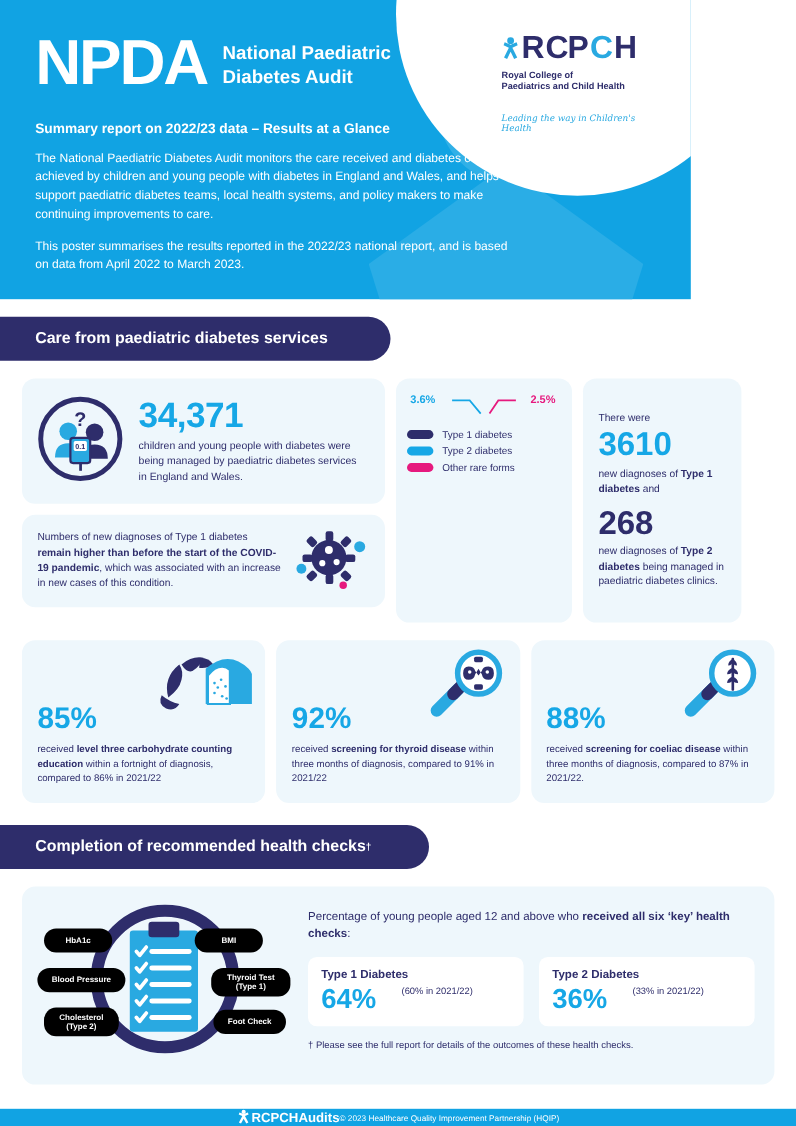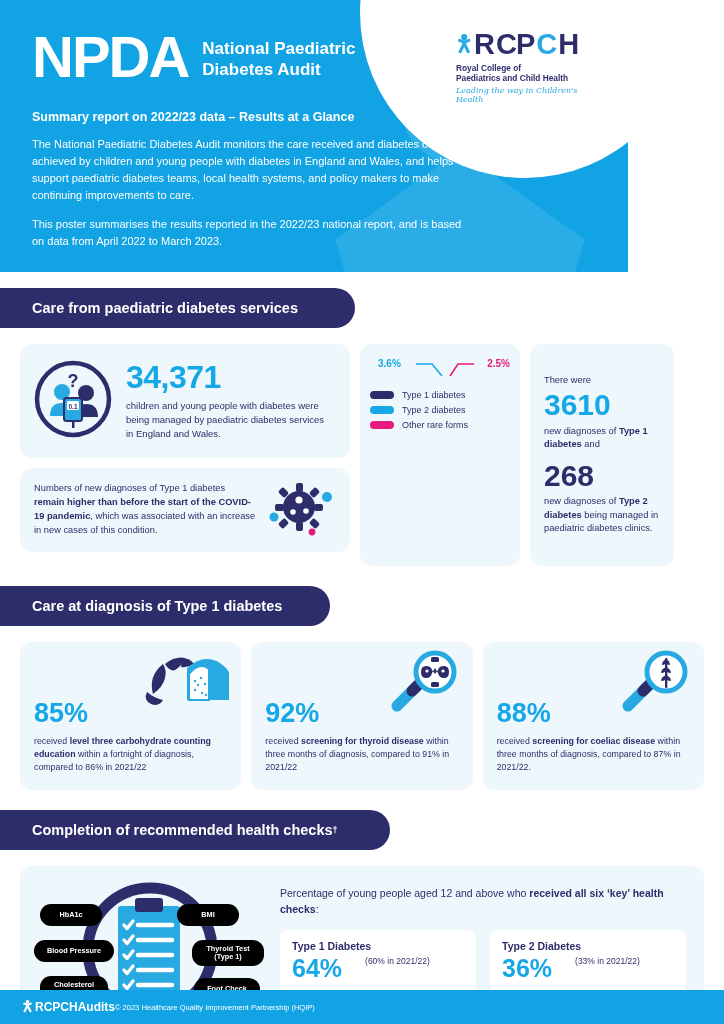--- a/index.html
+++ b/index.html
@@ -80,21 +80,21 @@
   .rcpch-star { width: 16px; height: 26px; position: relative; }
   .rcpch-star svg { display: block; }
   .rc-navy { color: #2e2d6b; }
   .rc-blue { color: #29a9e1; }
   .rcpch-tag {
     font-size: 8.3px; font-weight: bold; color: #2e2d6b;
     line-height: 1.18; margin-top: 5px;
   }
   .rcpch-italic {
     font-size: 8px; color: #29a9e1; font-style: italic;
-    font-family: "DejaVu Serif", serif; margin-top: 2px;
+    font-family: "DejaVu Serif", serif; margin-top: 19px;
   }
 
   
   .banner {
     position: relative;
     height: 40px;
     background: #2e2d6b;
     border-top-right-radius: 20px;
     border-bottom-right-radius: 20px;
     display: flex; align-items: center;
@@ -132,21 +132,21 @@
     display: flex; align-items: center; gap: 10px;
     padding: 14px 14px;
     height: 84px;
   }
   .covid-text { font-size: 9.3px; color: #2e2d6b; line-height: 1.5; flex: 1; }
   .covid-text b { font-weight: bold; }
 
   
   .donut-card {
     width: 160px; padding: 12px 10px 14px;
-    display: flex; flex-direction: column; 
+    display: flex; flex-direction: column; align-items: center;
   }
   .donut-hdr { position: relative; width: 150px; height: 26px; }
   .pct-36 {
     position: absolute; left: 8px; top: 2px;
     font-size: 10px; font-weight: bold; color: #16a7e6;
   }
   .pct-25 {
     position: absolute; right: 10px; top: 2px;
     font-size: 10px; font-weight: bold; color: #e6197e;
   }
@@ -233,24 +233,24 @@
     font-size: 25px; font-weight: bold; color: #16a7e6; line-height: 1;
   }
   .hc-prev { font-size: 8.5px; color: #2e2d6b; padding-bottom: 2px; }
   .hc-foot {
     font-size: 8.6px; color: #2e2d6b; margin-top: 12px;
   }
 
   
   .footer {
     position: absolute; left: 0; bottom: 0;
-    width: 724px; height: 34px;
+    width: 724px; height: 16px;
     background: #11a3e3;
     display: flex; align-items: center;
-    justify-content: flex-start;
+    justify-content: center;
     padding: 0 22px;
   }
   .footer-logo {
     display: flex; align-items: center; gap: 2px;
     color: #ffffff; font-size: 12px; font-weight: bold;
   }
   .footer-copy { font-size: 7.5px; color: #ffffff; }
 
   
   .pill {
@@ -403,23 +403,20 @@
       <div class="diag-small">
         <span>new diagnoses of </span><b>Type 1 diabetes</b><span> and</span>
       </div>
       <div class="diag-big-navy">268</div>
       <div class="diag-small">
         <span>new diagnoses of </span><b>Type 2 diabetes</b><span> being managed in paediatric diabetes clinics.</span>
       </div>
     </div>
   </div>
 
-  <div class="banner" style="width:330px;margin-top:20px;">
-    <span>Care at diagnosis of Type 1 diabetes</span>
-  </div>
 
   <div class="sec-b-row">
 
     <div class="card pct-card">
       <span class="pct-card-icon">
         <svg width="86" height="60" viewBox="0 0 86 60">
           <g fill="#2e2d6b">
             <path d="M10 44 q-5-18 10-30 q4 6 2 14 q-2 9-12 16 z"></path>
             <path d="M22 14 q10-8 20-6 q-3 8-10 12 q-5 2-10-6 z"></path>
             <path d="M4 42 q-4 8 4 12 q8 3 12-4 q-9-2-16-8 z"></path>

